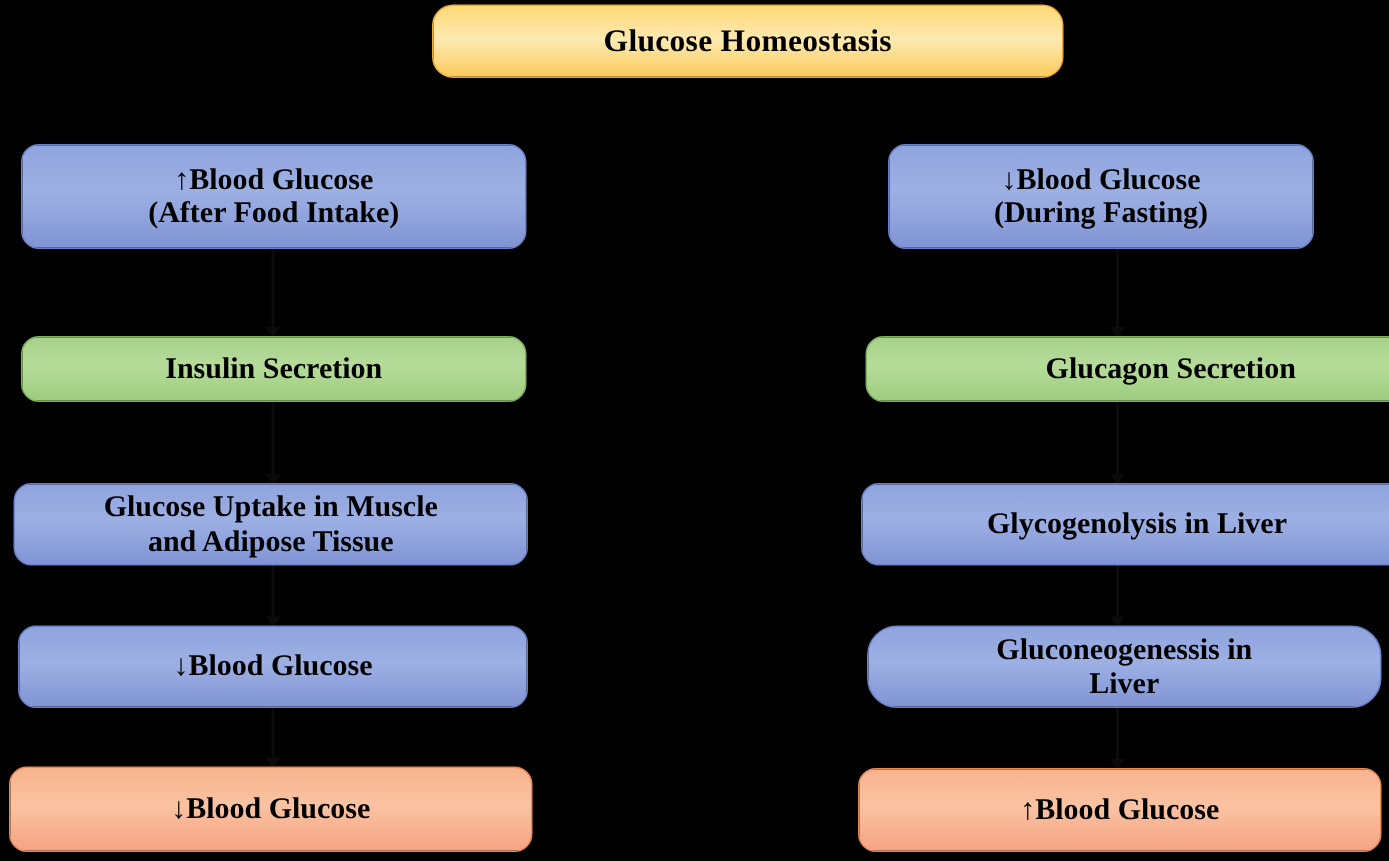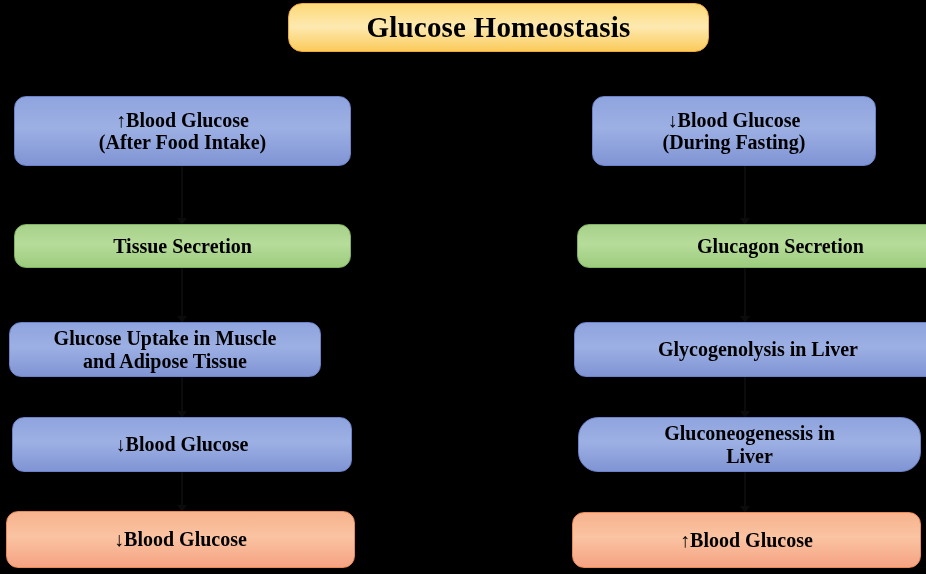--- a/index.html
+++ b/index.html
@@ -27,21 +27,21 @@
     border-radius: 12px;
     padding: 2px 6px;
     white-space: pre-line;
   }
   
   .title-node {
     background: linear-gradient(to bottom, #fdd978 0%, #fde9b0 48%, #fbcb5c 100%);
     border: 1.5px solid #f0a93c;
     border-radius: 14px;
     font-weight: bold;
-    font-size: 29px;
+    font-size: 21px;
     letter-spacing: 0.2px;
   }
   
   .blue {
     background: linear-gradient(to bottom, #8fa4de 0%, #9db0e4 45%, #8094d4 100%);
     border: 1.4px solid #6b82c8;
     font-weight: bold;
     font-size: 20px;
   }
   
@@ -84,23 +84,23 @@
   <div class="node title-node" style="left:288px; top:3px; width:421px; height:49px;">Glucose Homeostasis</div>
 
   <div class="connector" style="left:181px; top:166px; height:58px;"></div>
   <div class="connector" style="left:181px; top:267px; height:55px;"></div>
   <div class="connector" style="left:181px; top:376px; height:41px;"></div>
   <div class="connector" style="left:181px; top:471px; height:40px;"></div>
 
   <div class="node blue" style="left:14px; top:96px; width:337px; height:70px;">↑Blood Glucose
 (After Food Intake)</div>
 
-  <div class="node green" style="left:14px; top:224px; width:337px; height:44px;">Tissue Secretion</div>
+  <div class="node green" style="left:14px; top:224px; width:337px; height:44px;">Insulin Secretion</div>
 
-  <div class="node blue" style="left:9px; top:322px; width:312px; height:55px;">Glucose Uptake in Muscle
+  <div class="node blue" style="left:9px; top:322px; width:343px; height:55px;">Glucose Uptake in Muscle
 and Adipose Tissue</div>
 
   <div class="node blue" style="left:12px; top:417px; width:340px; height:55px;">↓Blood Glucose</div>
 
   <div class="node orange" style="left:6px; top:511px; width:349px; height:57px;">↓Blood Glucose</div>
 
   <div class="connector" style="left:744px; top:166px; height:58px;"></div>
   <div class="connector" style="left:744px; top:267px; height:55px;"></div>
   <div class="connector" style="left:744px; top:376px; height:41px;"></div>
   <div class="connector" style="left:744px; top:471px; height:41px;"></div>

